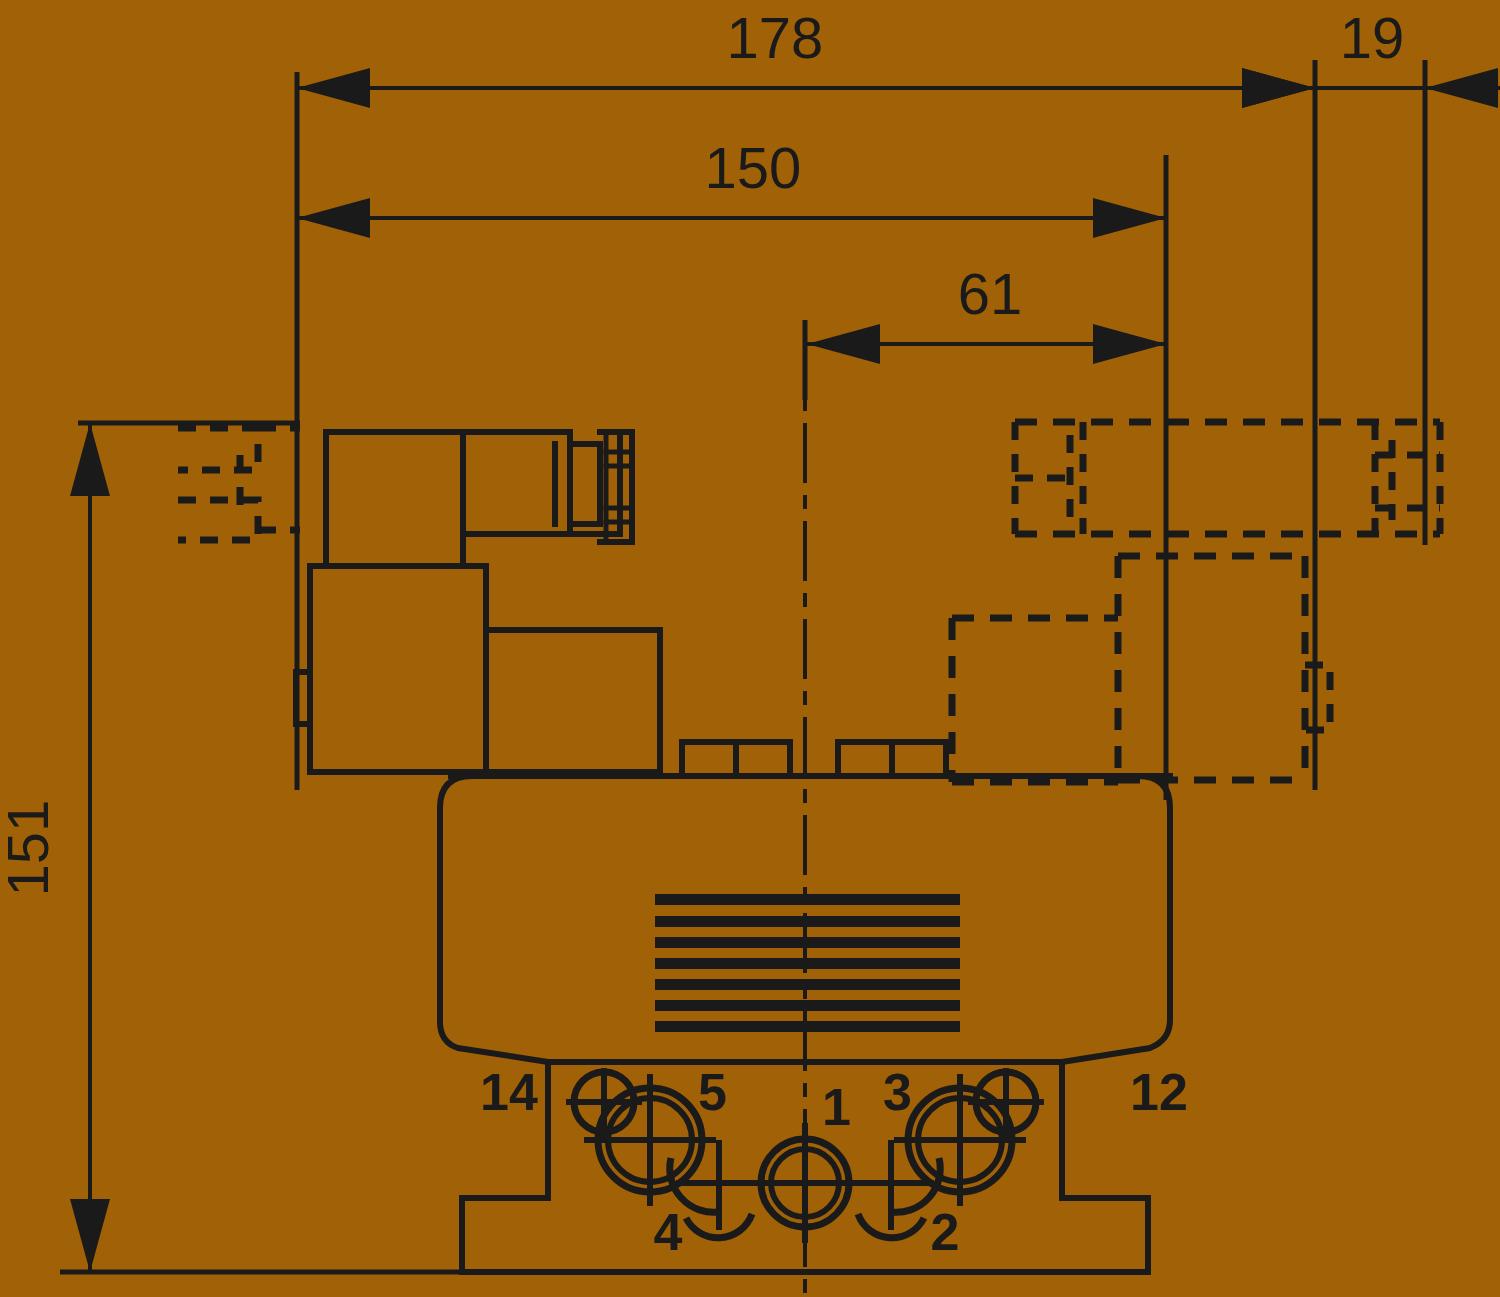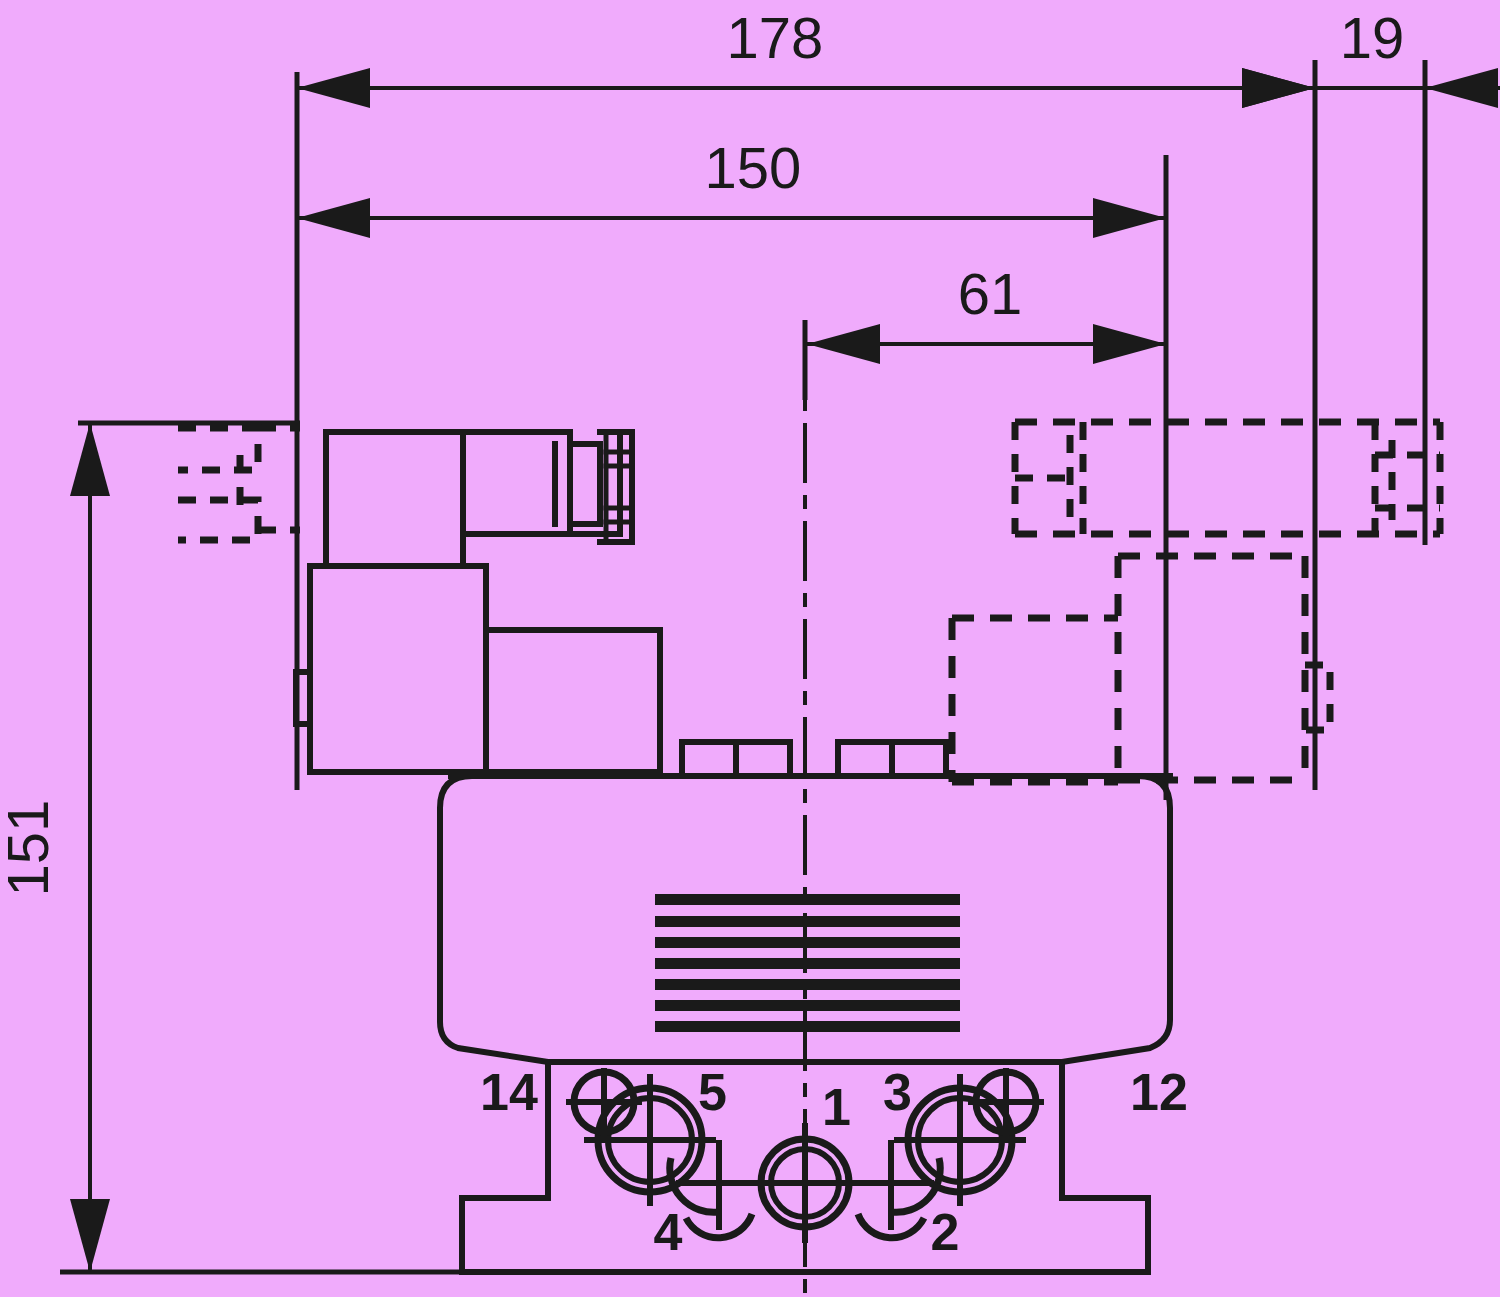--- a/index.html
+++ b/index.html
@@ -7,21 +7,21 @@
     padding: 0;
     background: #ffffff;
   }
   body {
     font-family: "Liberation Sans", sans-serif;
   }
   #canvas-wrap {
     position: relative;
     width: 1500px;
     height: 1297px;
-    background: #f0abfc;
+    background: #a16207;
     overflow: hidden;
   }
   svg#drawing {
     display: block;
     width: 1500px;
     height: 1297px;
   }
   .dim-text {
     font-family: "Liberation Sans", sans-serif;
     font-size: 58px;

